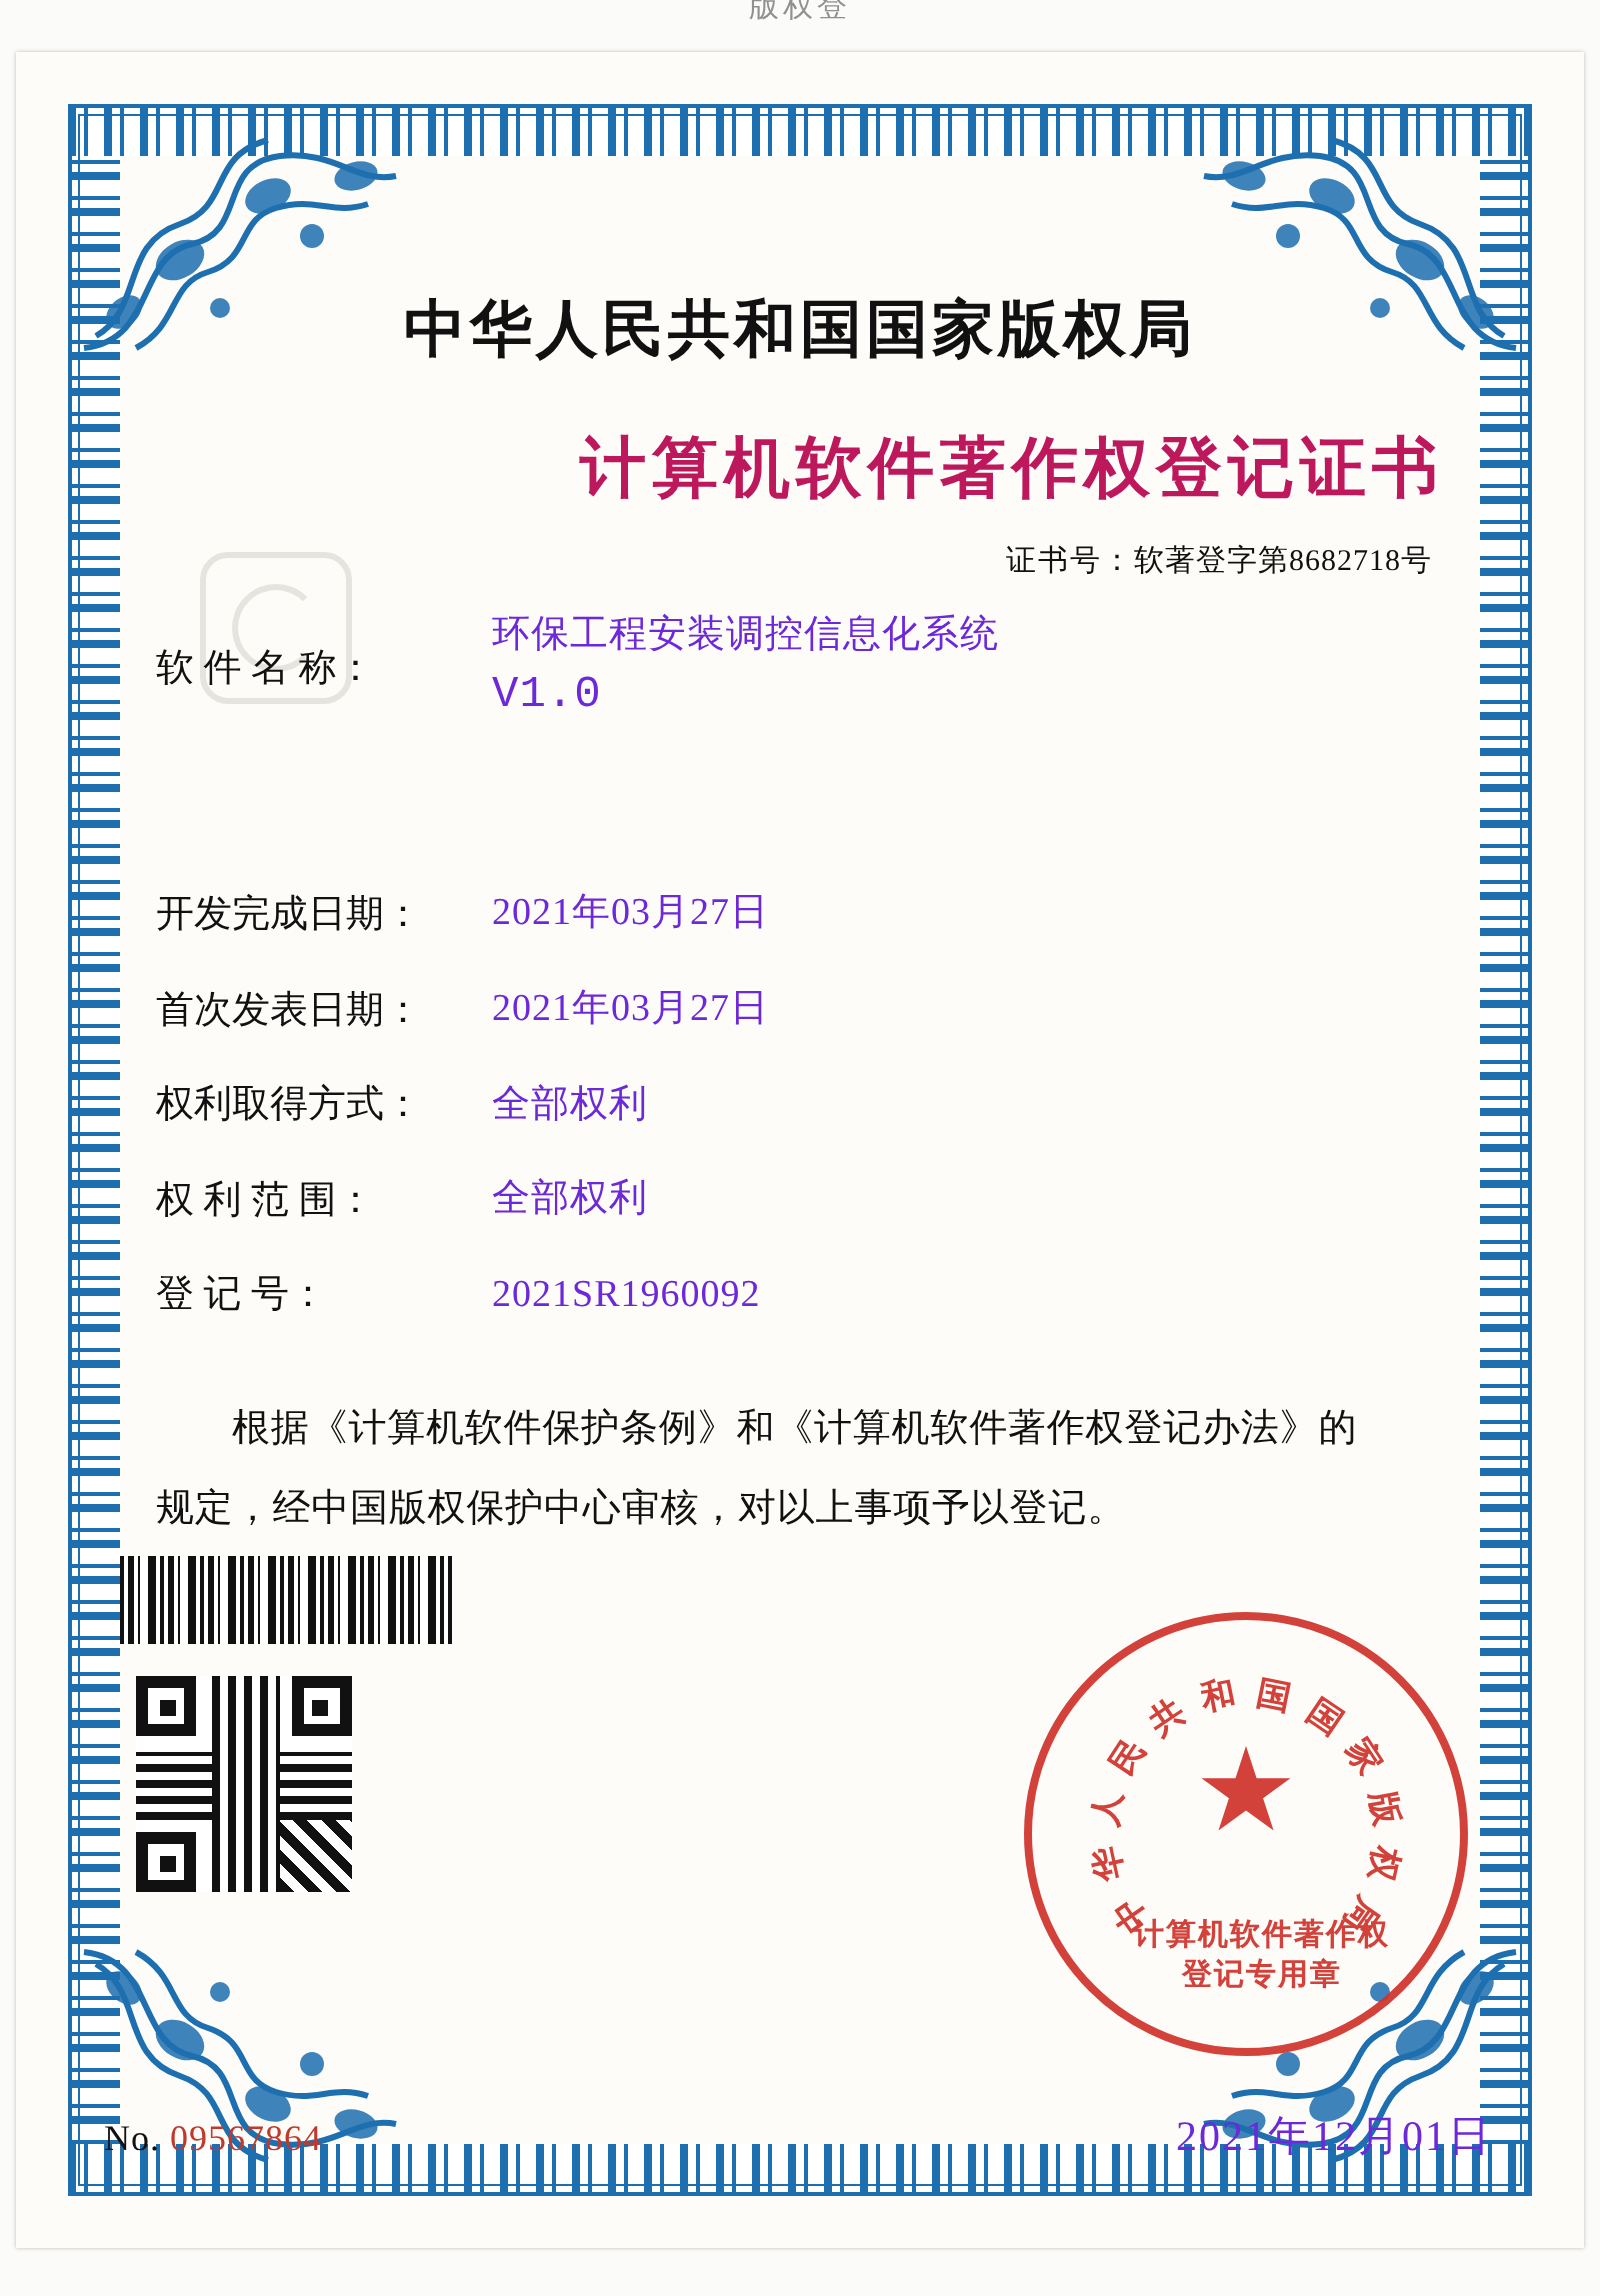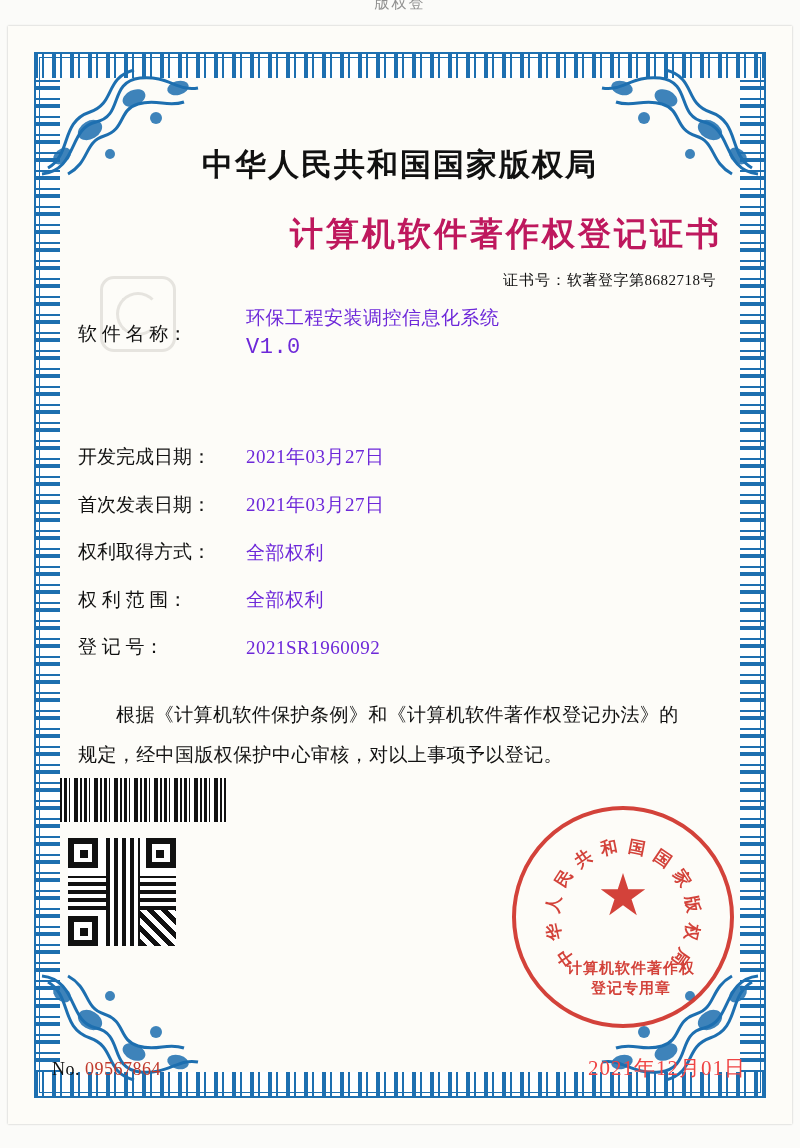--- a/index.html
+++ b/index.html
@@ -245,21 +245,21 @@
     color: #111;
     letter-spacing: .5px;
   }
   .no-line .no-val { color: #c0392b; }
 
   .date-line {
     position: absolute;
     right: 46px;
     bottom: 42px;
     font-size: 21px;
-    color: #ef4444;
+    color: #6d28d9;
     letter-spacing: 1px;
   }
 
   
   .seal {
     position: absolute;
     right: 58px;
     bottom: 96px;
     width: 214px;
     height: 214px;

